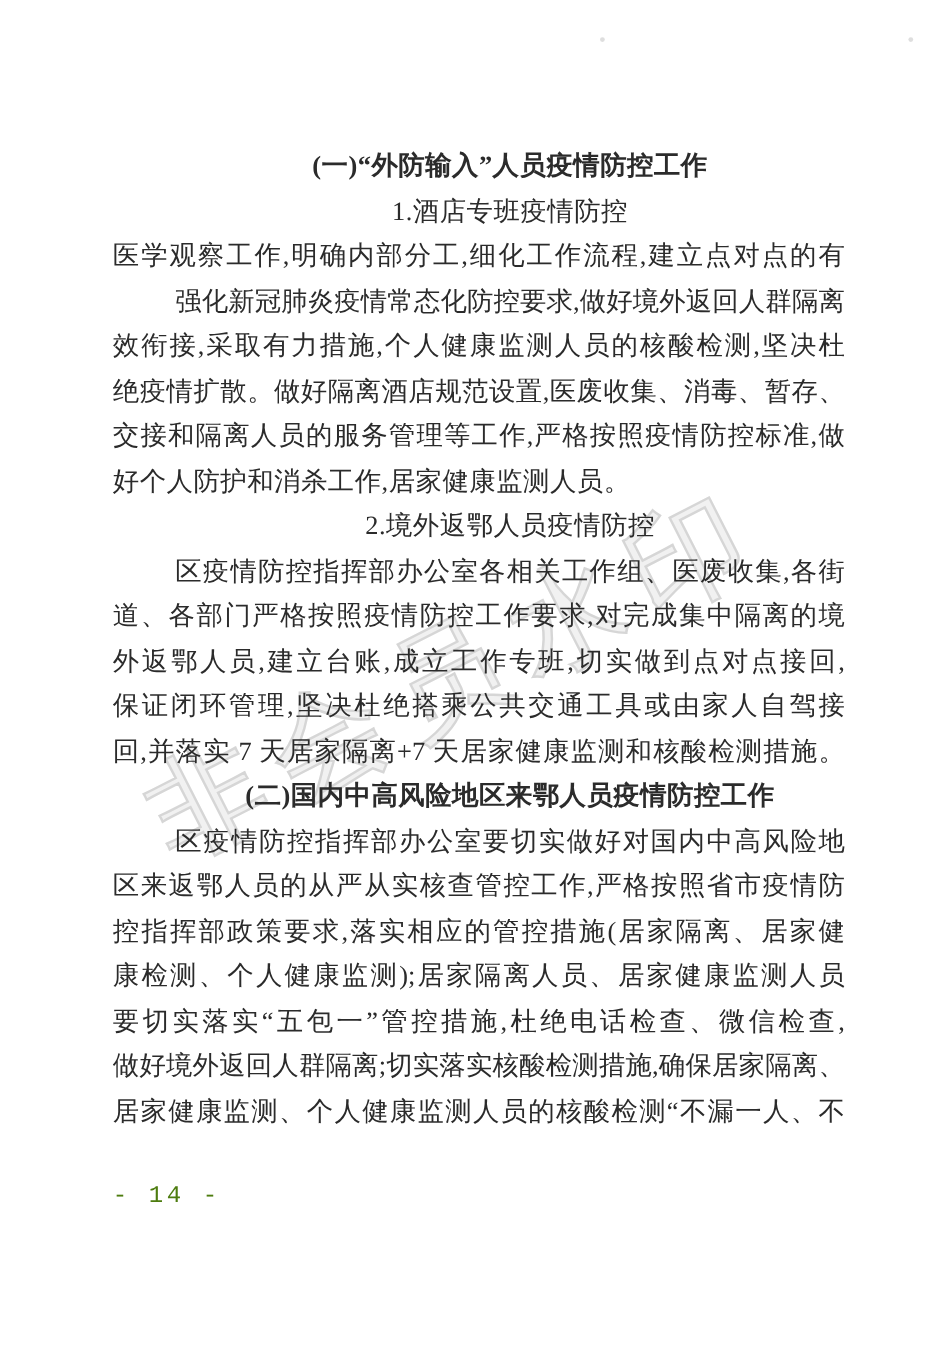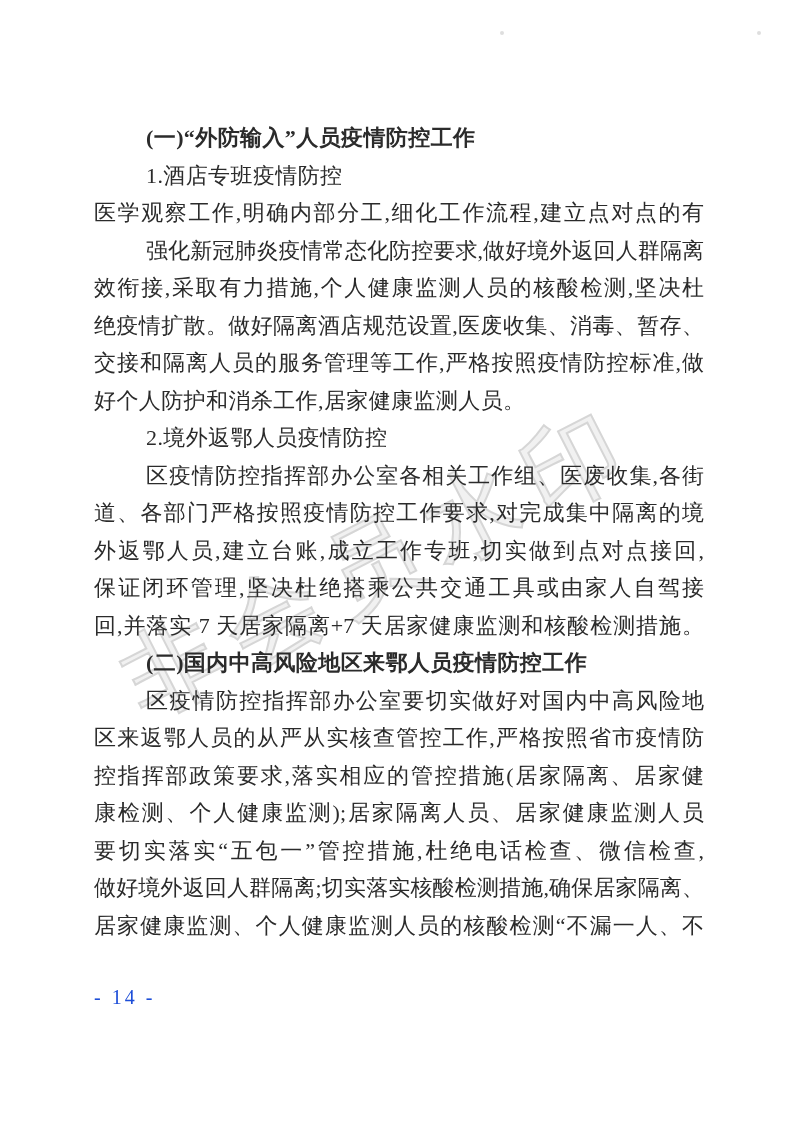--- a/index.html
+++ b/index.html
@@ -23,21 +23,21 @@
     white-space:nowrap;
     letter-spacing:0.4px;
   }
   .line.full{
     white-space:normal;
     letter-spacing:0;
     text-align:justify;
     text-align-last:justify;
     overflow:hidden;
   }
-  .line.indent{ padding-left:52px; }
+  .line.indent{ padding-left:52px;text-align:center; }
   .line.bold{ font-weight:700; }
   .watermark{
     position:absolute;
     left:55px;top:498px;
     width:650px;
     text-align:center;
     font-family:"Liberation Sans","DejaVu Sans",sans-serif;
     font-size:96px;
     letter-spacing:16px;
     white-space:nowrap;
@@ -46,22 +46,22 @@
     transform:rotate(-27deg);
     transform-origin:center center;
     pointer-events:none;
     user-select:none;
   }
   .page-number{
     position:absolute;
     left:94px;top:986px;
     font-size:20px;
     letter-spacing:3px;
-    font-family:Liberation Serif, serif;
-    color:#1d4ed8;
+    font-family:Liberation Mono, monospace;
+    color:#4d7c0f;
   }
   .speck{
     position:absolute;
     width:4px;height:4px;
     border-radius:50%;
     background:#dedede;
   }
   .speck.s1{ left:500px;top:31px; }
   .speck.s2{ left:757px;top:31px; }
 </style>

